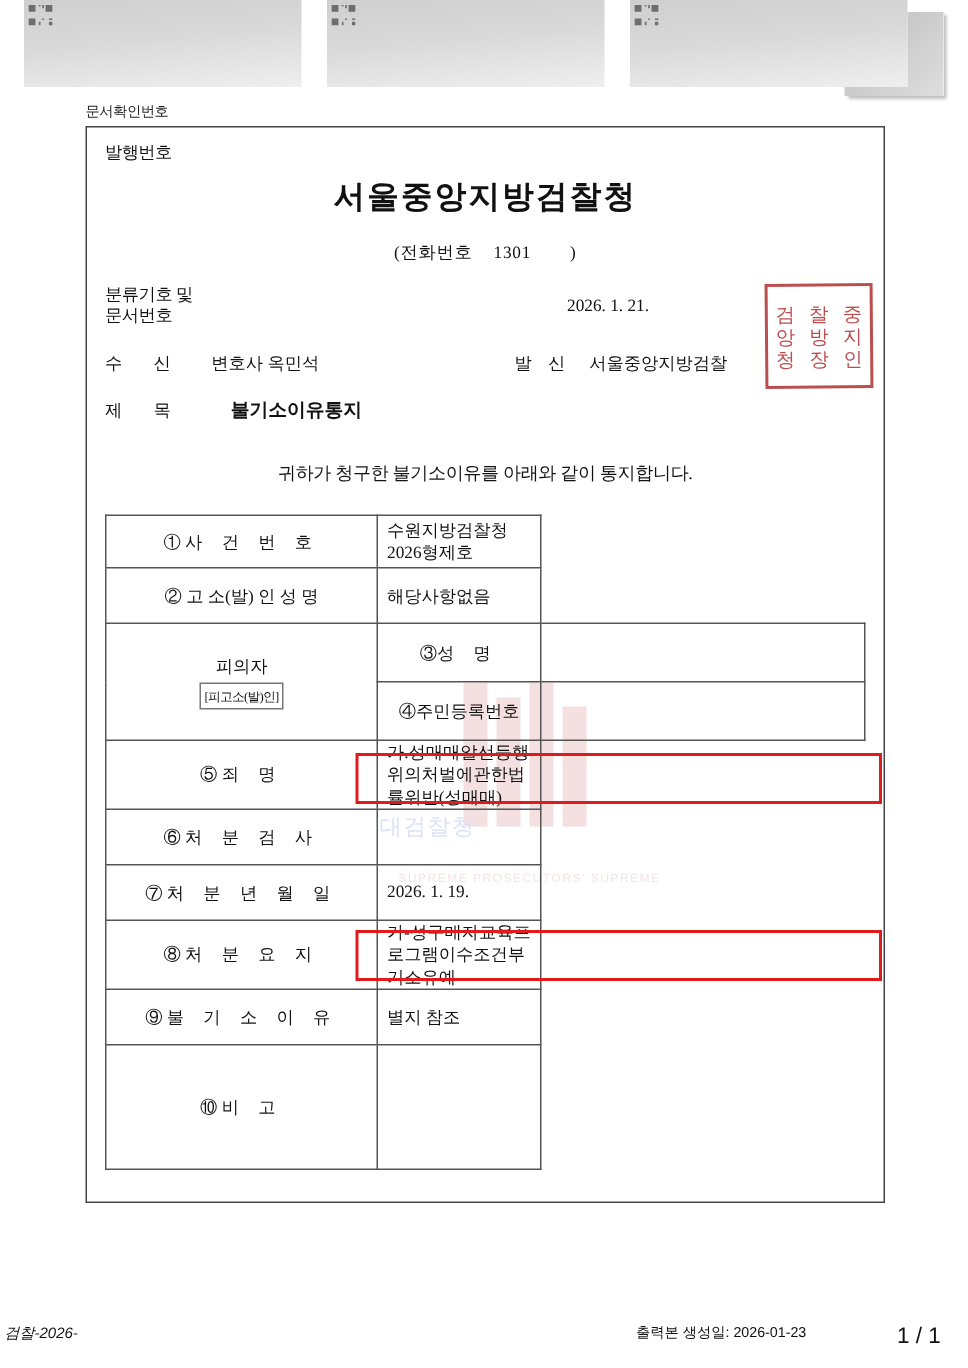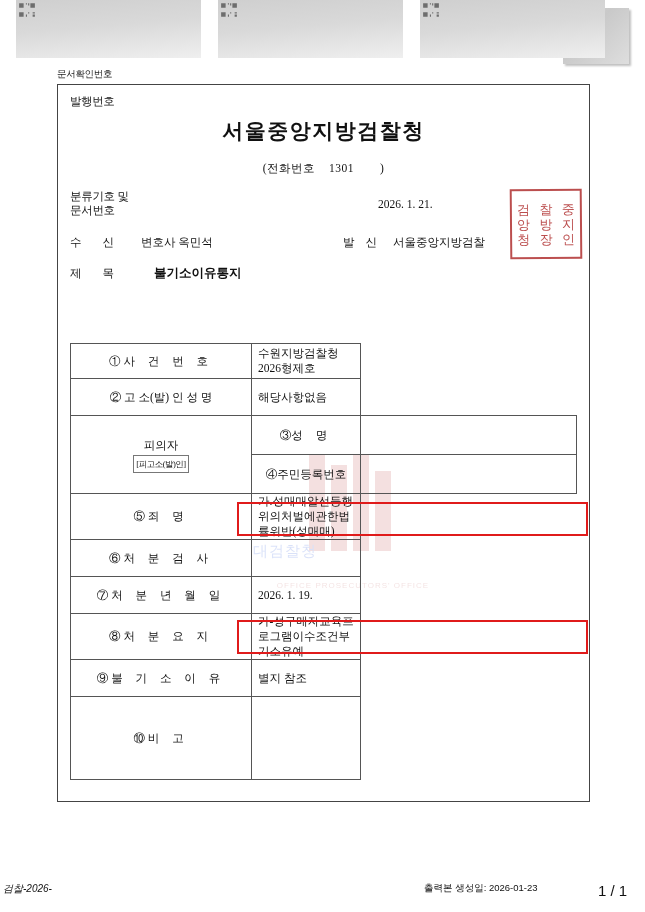--- a/index.html
+++ b/index.html
@@ -311,21 +311,21 @@
 <div class="doc-confirm-no">문서확인번호</div>
 
 <div class="frame">
 
   <div class="watermark">
     <div class="bar" style="left:56px; top:0; width:16px; height:96px;"></div>
     <div class="bar" style="left:78px; top:10px; width:16px; height:86px;"></div>
     <div class="bar" style="left:100px; top:0; width:16px; height:96px;"></div>
     <div class="bar" style="left:122px; top:16px; width:16px; height:80px;"></div>
     <div class="wm-text">대검찰청</div>
-    <div class="wm-sub">OFFICE PROSECUTORS' OFFICE</div>
+    <div class="wm-sub">SUPREME PROSECUTORS' SUPREME</div>
   </div>
 
   <div class="issue-no">발행번호</div>
 
   <div class="title">서울중앙지방검찰청</div>
 
   <div class="phone-line">
     <span>(전화번호</span><span class="num">1301</span><span>)</span>
   </div>
 
@@ -353,20 +353,21 @@
       <span>찰</span>
       <span>중</span>
       <span>앙</span>
       <span>방</span>
       <span>지</span>
       <span>청</span>
       <span>장</span>
       <span>인</span>
   </div>
 
+  <div class="notice">귀하가 청구한 불기소이유를 아래와 같이 통지합니다.</div>
 
   <table class="doc">
     <tbody>
       <tr>
         <td class="lab h34">
           <span>①</span>&nbsp;<span class="sp">사 건 번 호</span>
         </td>
         <td class="val h34">
           <span class="casecode">수원지방검찰청 2026형제</span><span class="gap"></span><span>호</span>
         </td>

